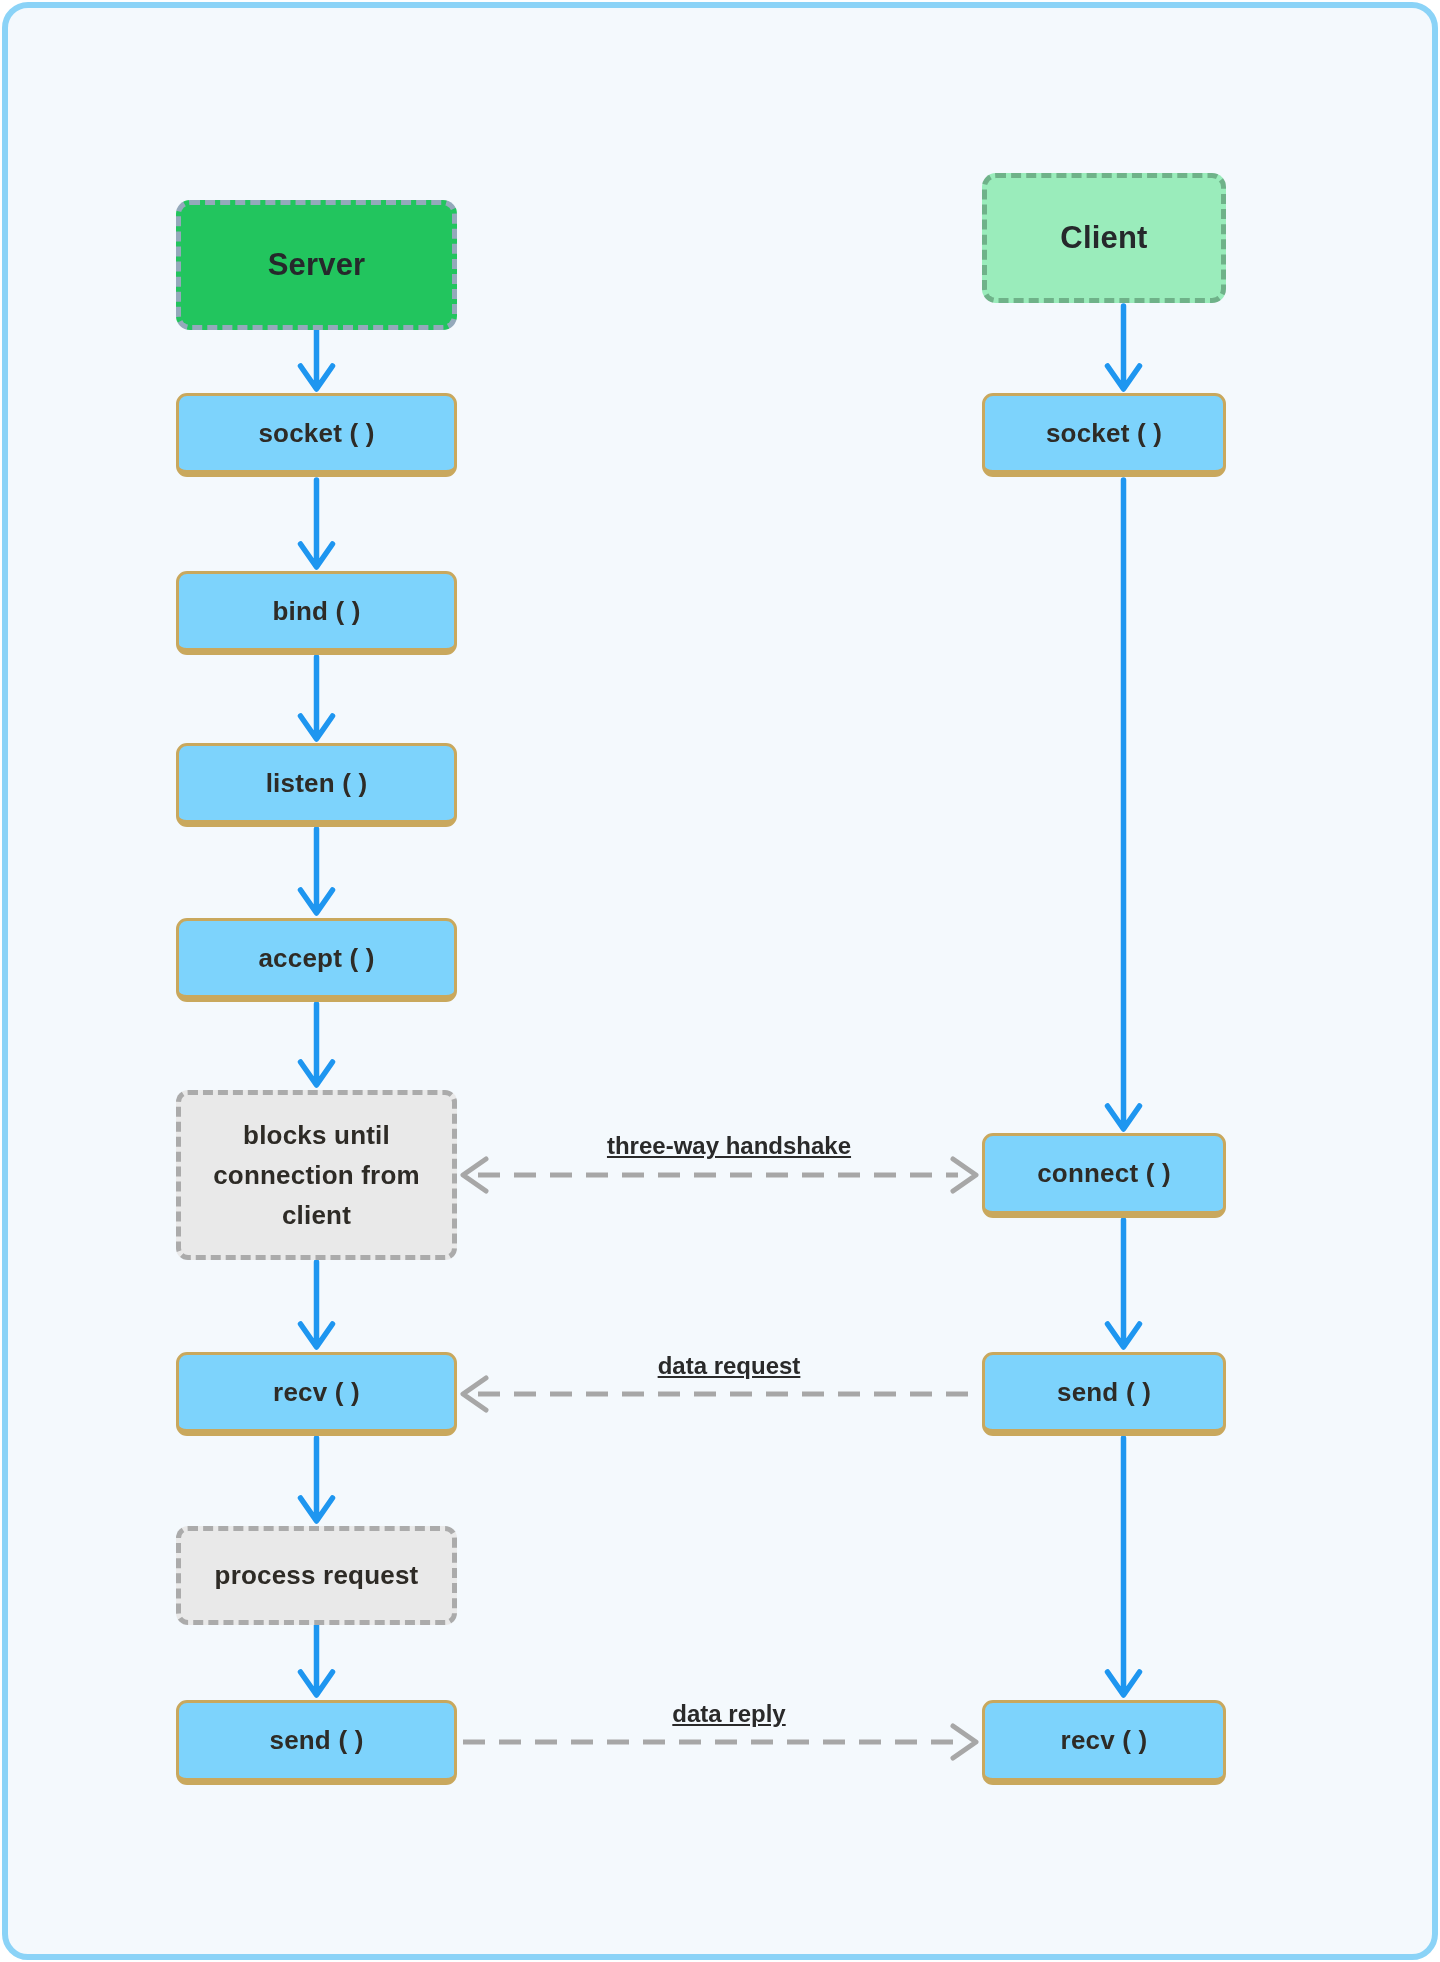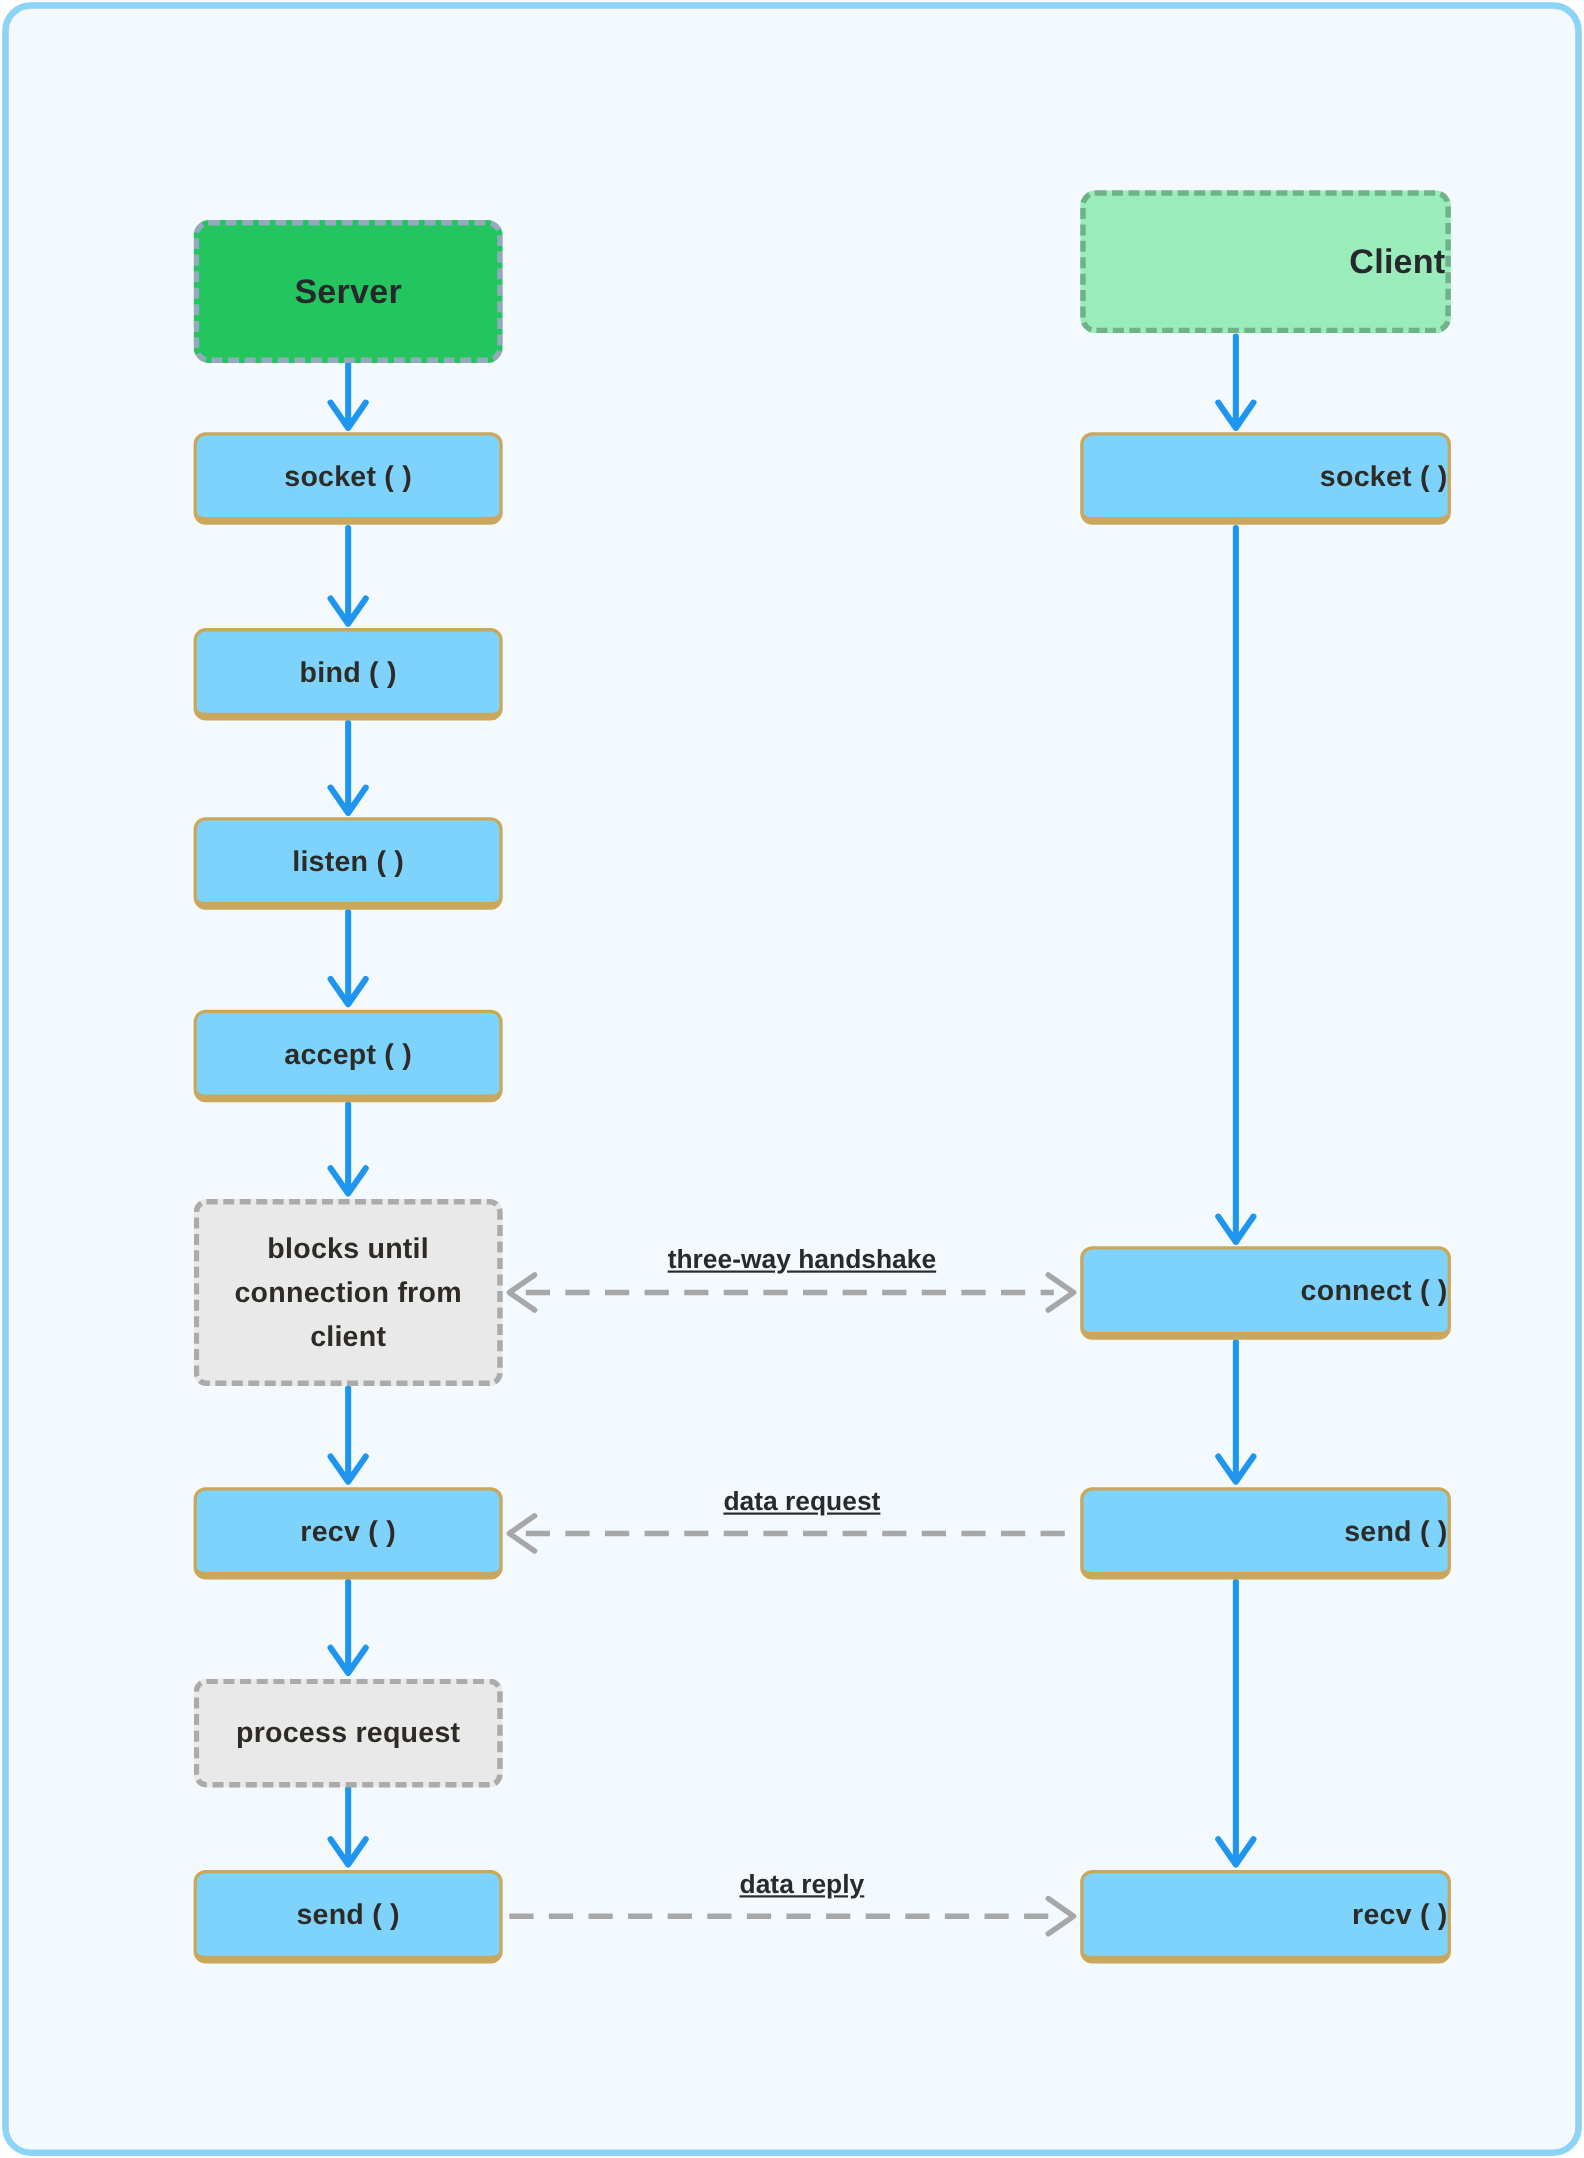--- a/index.html
+++ b/index.html
@@ -37,21 +37,21 @@
     align-items: center;
     justify-content: center;
     text-align: center;
     font-weight: bold;
     color: #2E2B26;
     z-index: 2;
     letter-spacing: 0.2px;
   }
 
   .col-server { left: 176px; width: 281px; }
-  .col-client { left: 982px; width: 337px; justify-content: flex-end; }
+  .col-client { left: 982px; width: 244px; }
 
   .title-box {
     height: 130px;
     border-radius: 14px;
     font-size: 31px;
     color: #26282B;
   }
   .title-server {
     background: #22c55e;
     border: 5px dashed #94A9BB;

